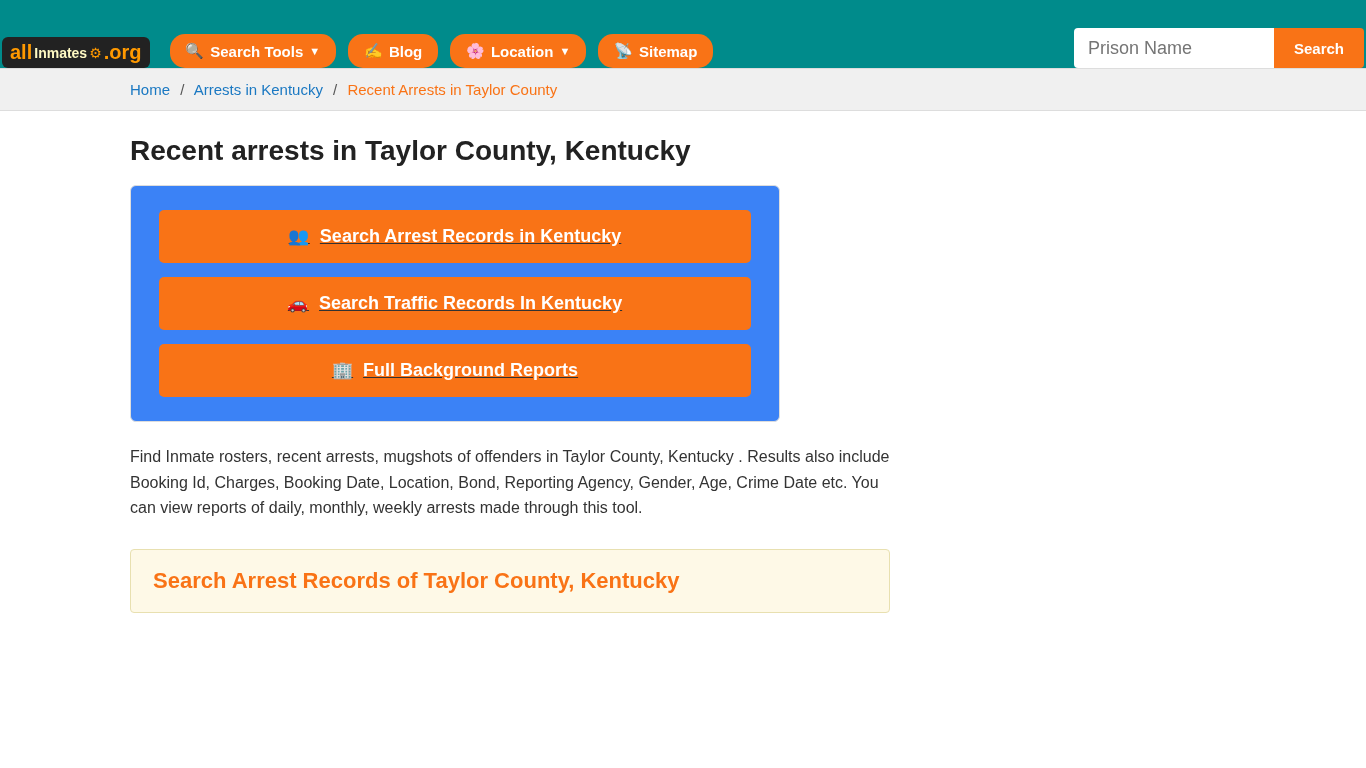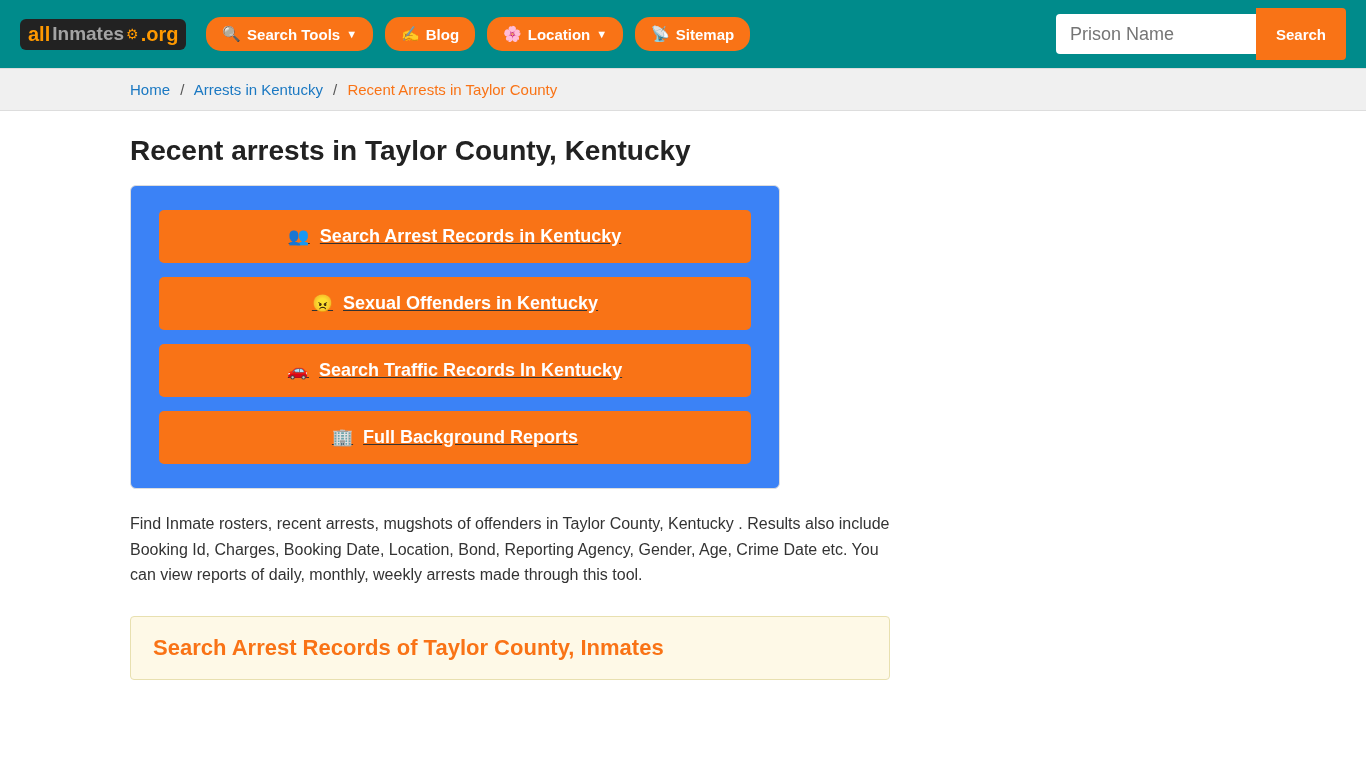--- a/index.html
+++ b/index.html
@@ -2,40 +2,40 @@
 <html><head>
   <meta charset="utf-8">
   <style>
     * { margin: 0; padding: 0; box-sizing: border-box; }
     body { font-family: Arial, sans-serif; background: #fff; color: #333; font-size: 16px; }
 
     
     .navbar {
       background: #008B8B;
       display: flex;
-      align-items: center;
-      padding: 0 20px;
+      align-items: flex-end;
+      padding: 0 2px;
       height: 68px;
       gap: 12px;
     }
     .logo-wrap {
       display: flex;
       align-items: center;
       margin-right: 8px;
     }
     .logo-box {
       background: #222;
       border-radius: 6px;
       padding: 4px 8px;
       display: flex;
       align-items: center;
       gap: 2px;
     }
     .logo-text-all { color: #f90; font-weight: 900; font-size: 20px; }
-    .logo-text-inmates { color: #a3a3a3; font-weight: 900; font-size: 19px; }
+    .logo-text-inmates { color: #fef9c3; font-weight: 900; font-size: 14px; }
     .logo-text-org { color: #f90; font-weight: 900; font-size: 20px; }
     .logo-gear { color: #f90; font-size: 14px; }
 
     .nav-btn {
       background: #F97316;
       color: #fff;
       border: none;
       border-radius: 15px;
       padding: 8px 16px;
       font-size: 15px;
@@ -59,21 +59,21 @@
       width: 200px;
       outline: none;
       color: #999;
     }
     .search-btn {
       background: #F97316;
       color: #fff;
       border: none;
       border-radius: 0 4px 4px 0;
       padding: 0 20px;
-      height: 52px;
+      height: 40px;
       font-size: 15px;
       font-weight: 700;
       cursor: pointer;
     }
 
     
     .breadcrumb-bar {
       background: #f0f0f0;
       border-top: 1px solid #ddd;
       border-bottom: 1px solid #ddd;
@@ -219,36 +219,32 @@
 <div class="main">
 
   <h1 class="page-title">Recent arrests in Taylor County, Kentucky</h1>
 
   <div class="action-card">
     <button class="action-btn">
       <span class="icon-users"></span>
       <span>Search Arrest Records in Kentucky</span>
     </button>
     <button class="action-btn">
-      <span class="icon-angry"></span>
-      <span>Sexual Offenders in Kentucky</span>
-    </button>
-    <button class="action-btn">
       <span class="icon-car"></span>
       <span>Search Traffic Records In Kentucky</span>
     </button>
     <button class="action-btn">
       <span class="icon-building"></span>
       <span>Full Background Reports</span>
     </button>
   </div>
 
   <p class="description">
     <span>Find </span>
     <strong>Inmate rosters, recent arrests, mugshots of offenders in Taylor County, Kentucky</strong>
     <span>. Results also include Booking Id, Charges, Booking Date, Location, Bond, Reporting Agency, Gender, Age, Crime Date etc. You can view reports of daily, monthly, weekly arrests made through this tool.</span>
   </p>
 
   <div class="section-title-box">
-    <h2>Search Arrest Records of Taylor County, Inmates</h2>
+    <h2>Search Arrest Records of Taylor County, Kentucky</h2>
   </div>
 
 </div>
 
 </body></html>

